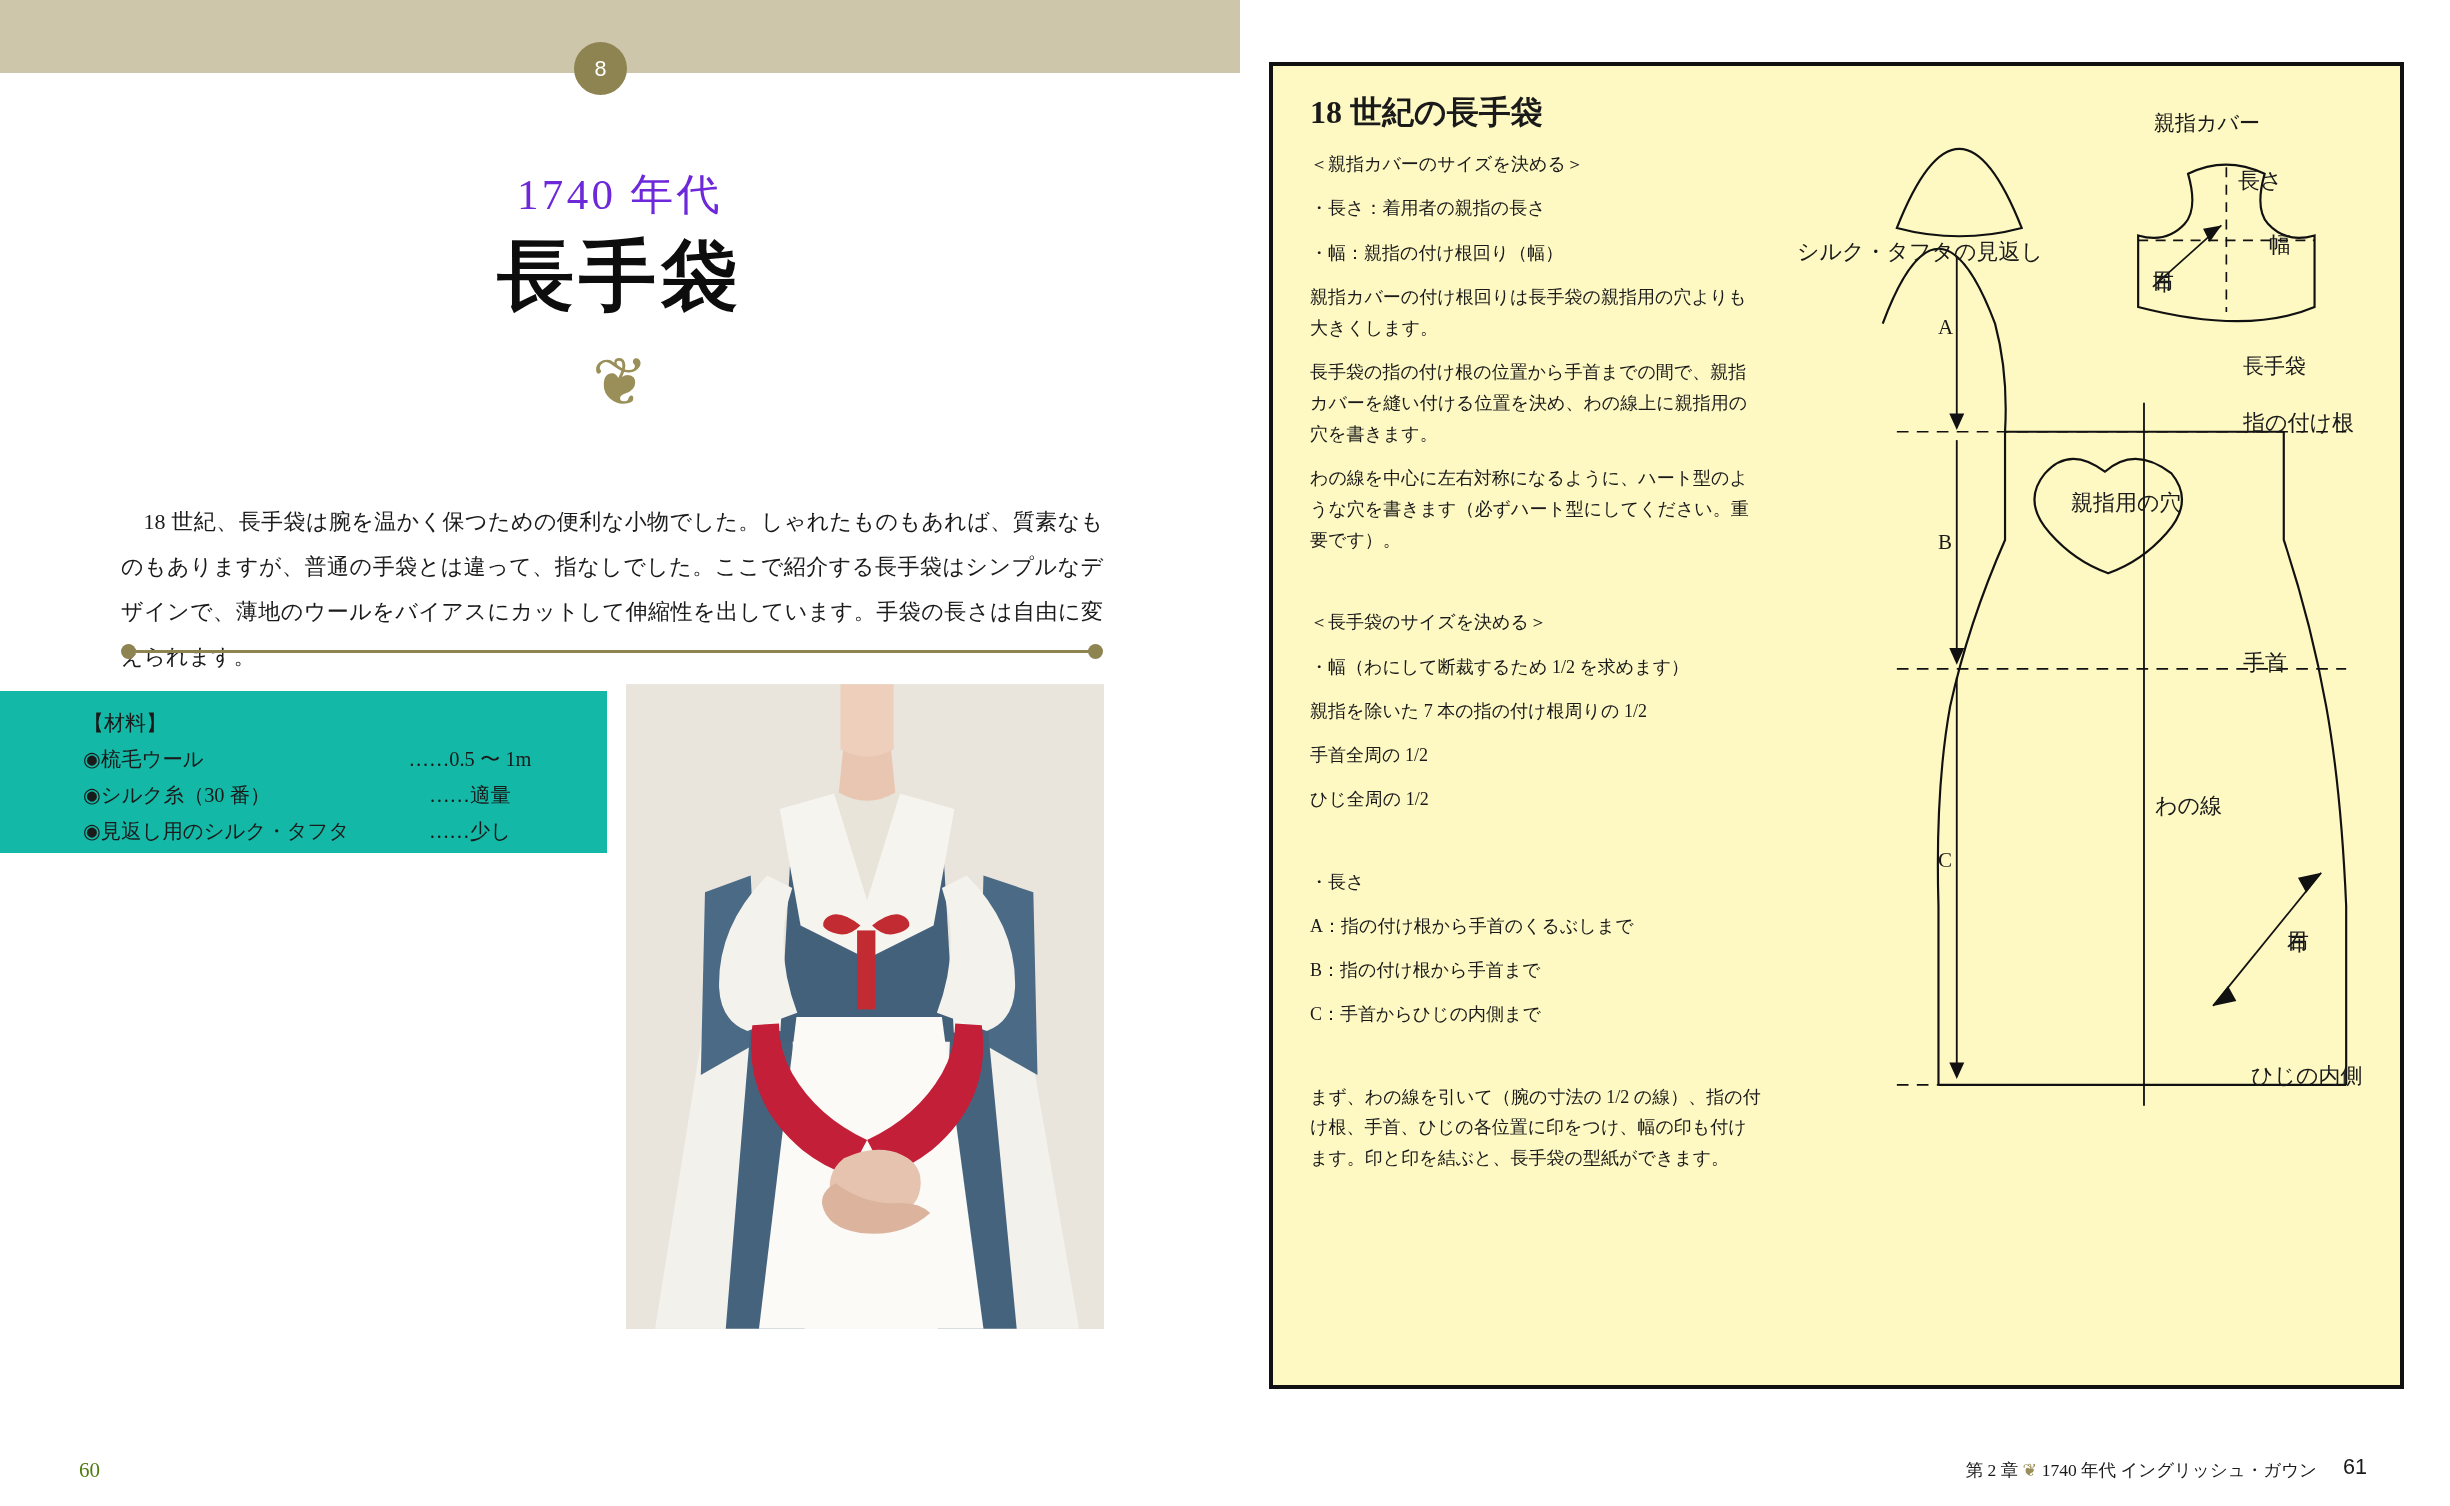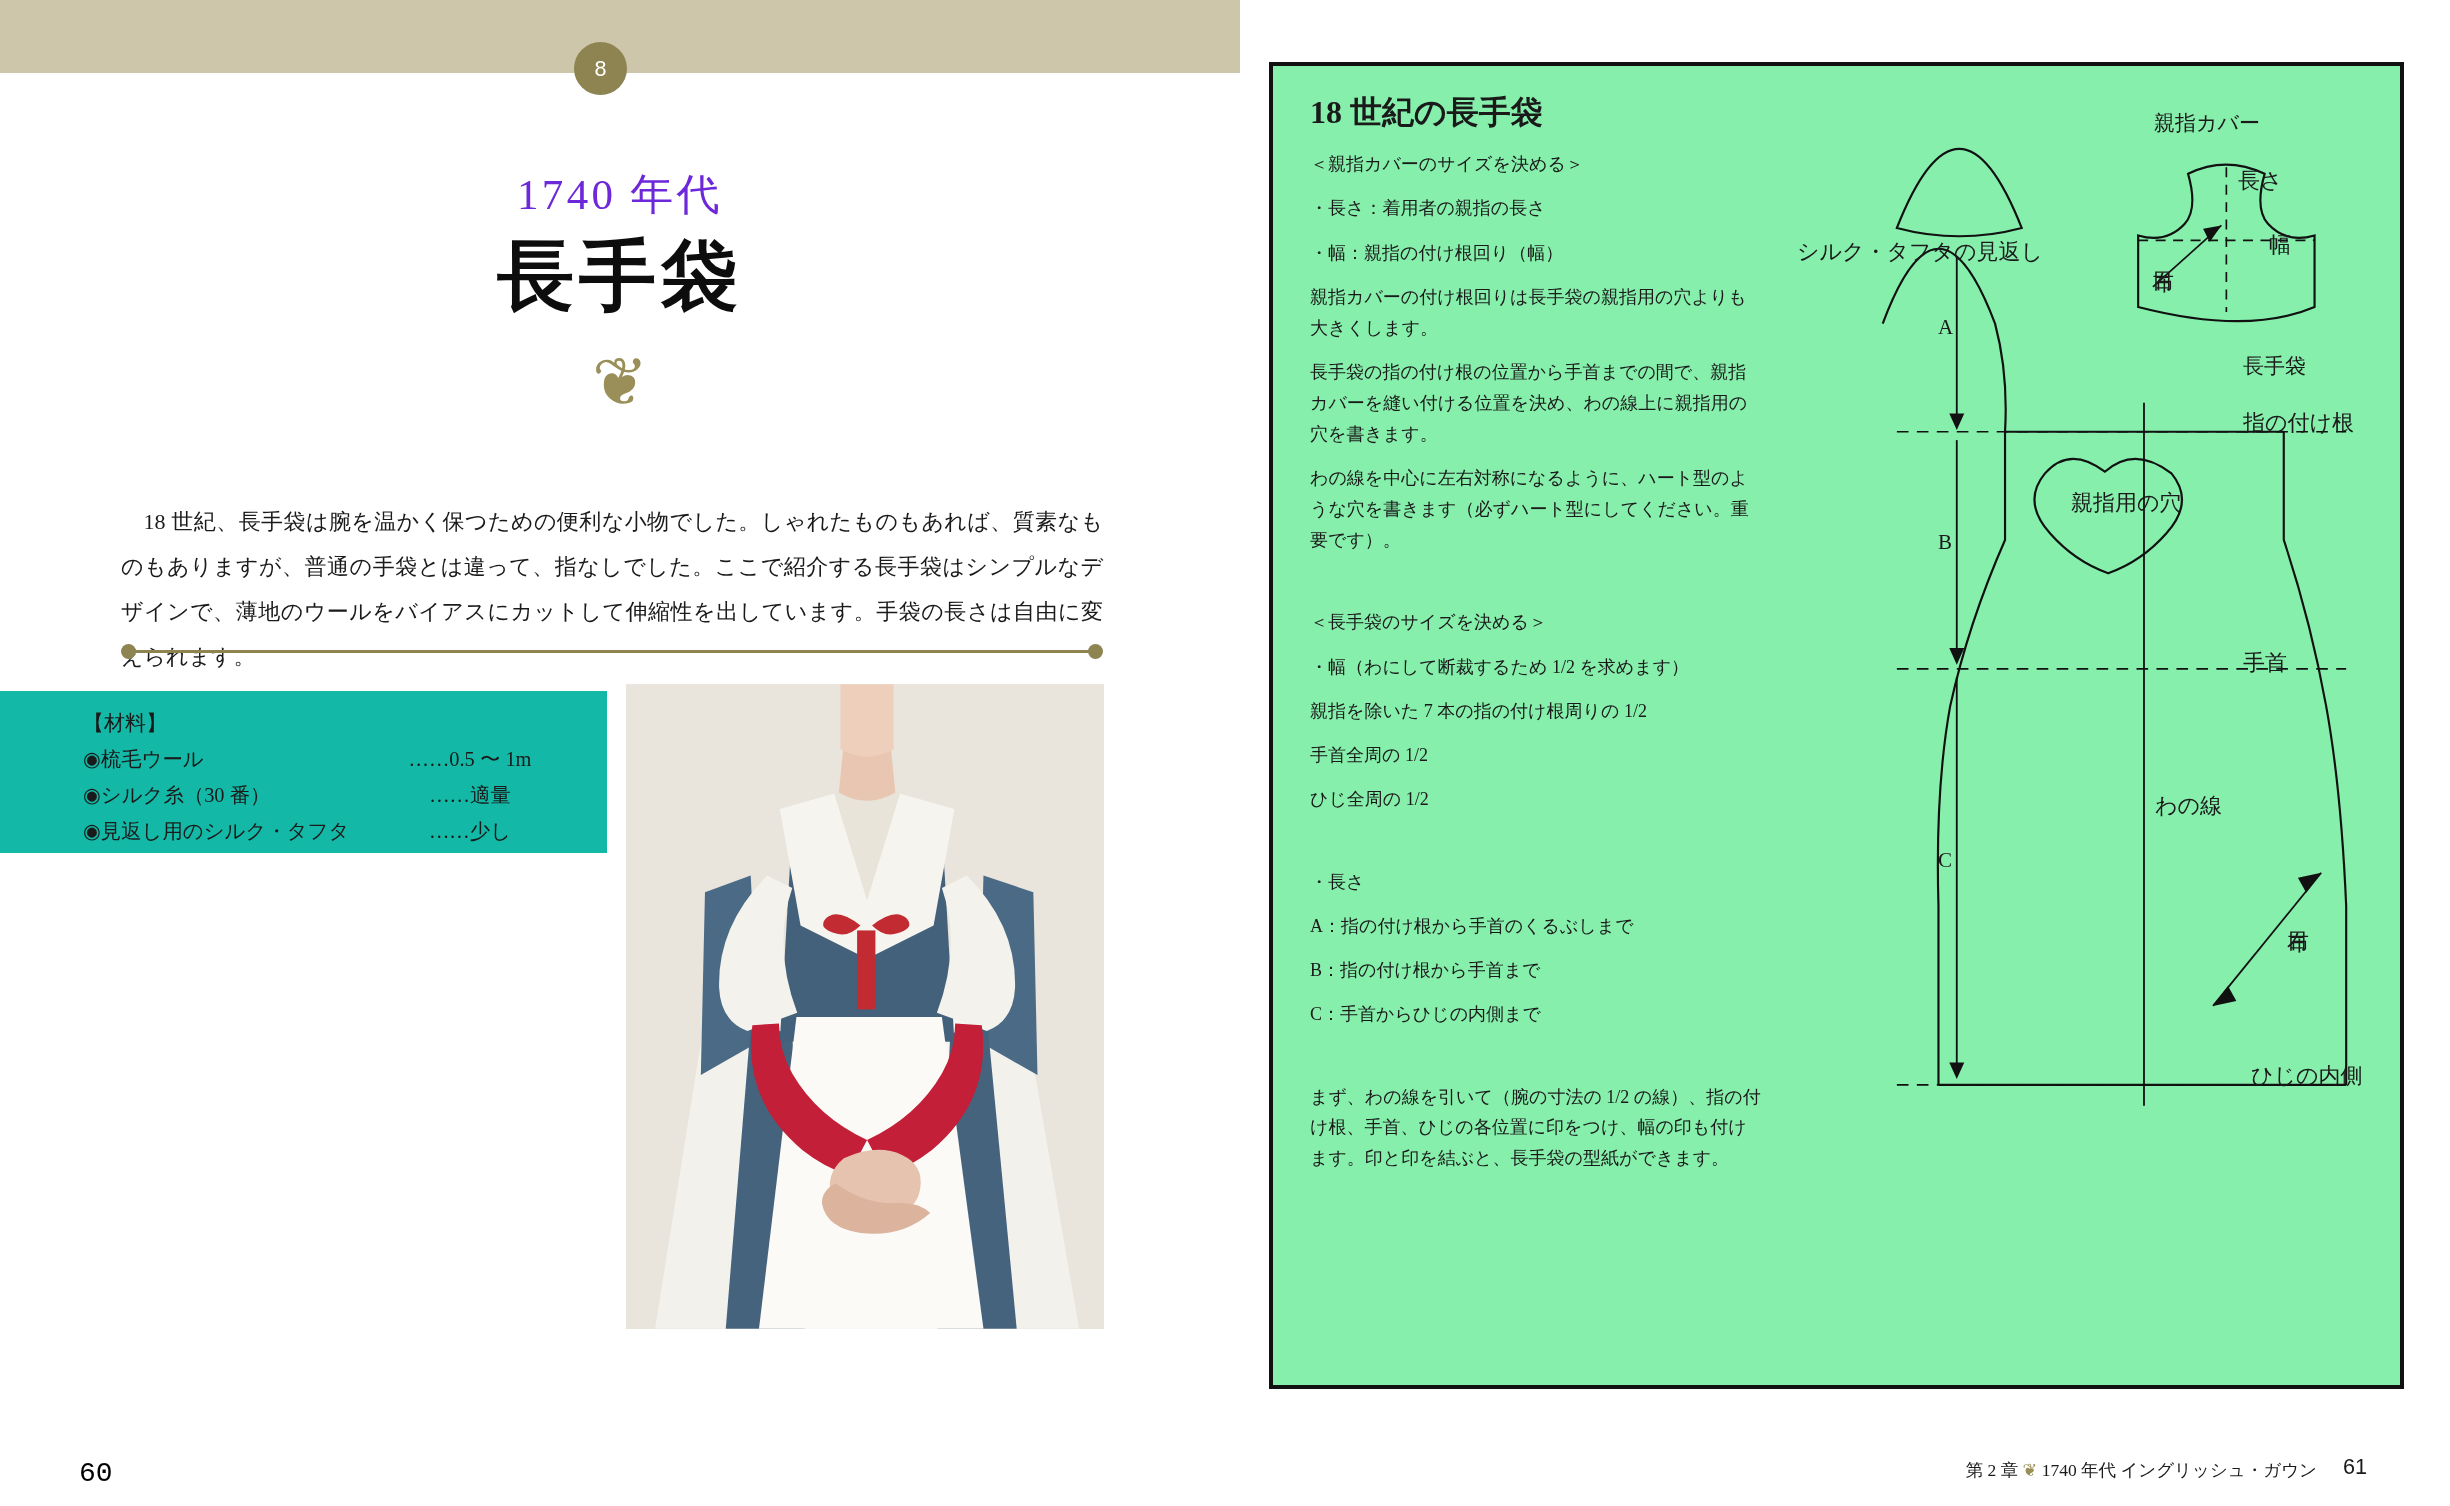--- a/index.html
+++ b/index.html
@@ -33,27 +33,27 @@
   #materials-box { position:absolute; left:0px; top:691px; width:607px; height:162px; background:#14b8a6; }
   #materials-inner { position:absolute; left:83px; top:18.3px; width:499px; }
   #materials-heading { font-size:21px; margin-bottom:5px; }
   .material-row { display:flex; font-size:20.4px; line-height:1.75; }
   .material-name { width:275px; }
   .material-qty { flex:1;text-align:center; }
 
   #photo { position:absolute; left:626px; top:684px; width:478px; height:645px;
       background:linear-gradient(#efece6,#e7e3da); overflow:hidden; }
 
-  #page-number-left { position:absolute; left:79px; top:1458px; font-family:Liberation Mono, monospace;
-      font-size:28px; color:#000000; }
+  #page-number-left { position:absolute; left:79px; top:1458px; font-family:Liberation Serif, serif;
+      font-size:21px; color:#4d7c0f; }
 
   
   #right-page { position:absolute; left:1240px; top:0; width:1210px; height:1507px; background:#ffffff; }
   #pattern-frame { position:absolute; left:29px; top:62px; width:1127px; height:1319px;
-      border:4.2px solid #111111; background:#86efac; }
+      border:4.2px solid #111111; background:#fef9c3; }
 
   #pattern-title { position:absolute; left:37px; top:25px; font-size:32px; font-weight:bold; }
 
   #notes-col { position:absolute; left:37px; top:83px; width:453px; font-size:18px; line-height:1.72; }
   .note-p { margin:0 0 13.3px 0; }
   .note-gap { height:38px; }
 
   
   #diagram { position:absolute; left:499px; top:8.3px; width:620px; height:1298px; }
   .dlabel { position:absolute; font-size:22px; font-family:"Liberation Serif", serif; white-space:nowrap; }

